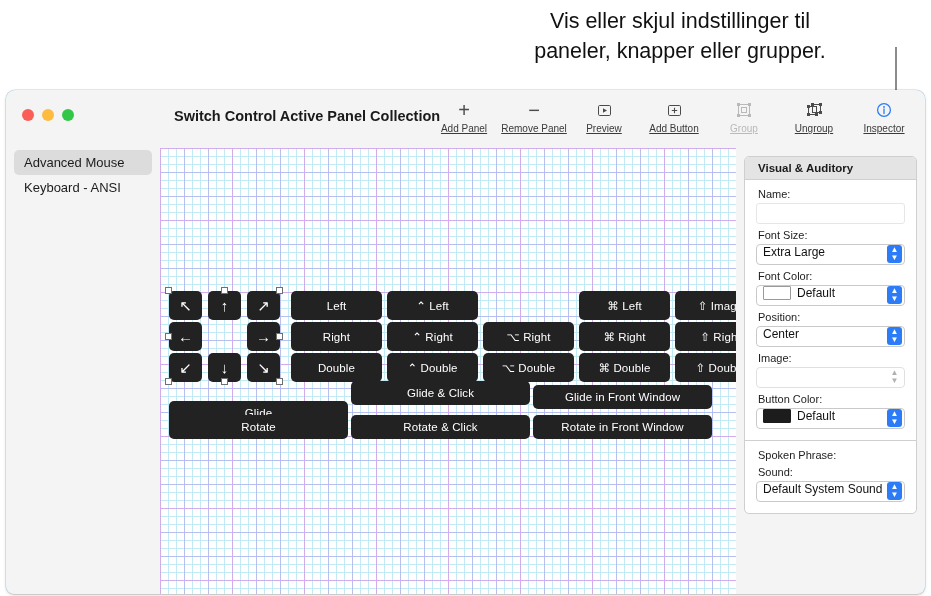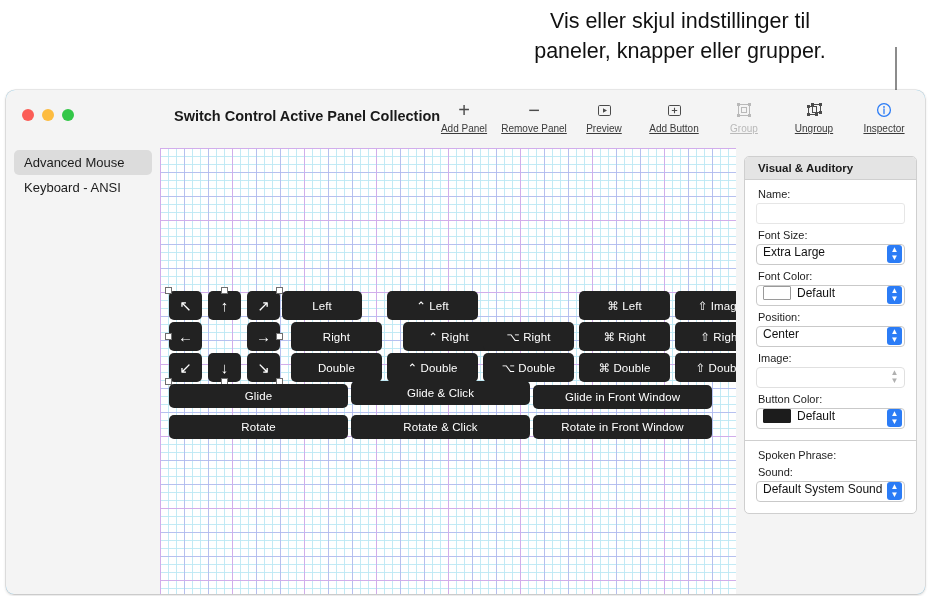--- a/index.html
+++ b/index.html
@@ -438,37 +438,37 @@
 
       <div class="handle" style="left:5px;   top:139px;"></div>
       <div class="handle" style="left:60.5px;top:139px;"></div>
       <div class="handle" style="left:116px; top:139px;"></div>
       <div class="handle" style="left:5px;   top:184.5px;"></div>
       <div class="handle" style="left:116px; top:184.5px;"></div>
       <div class="handle" style="left:5px;   top:230px;"></div>
       <div class="handle" style="left:60.5px;top:230px;"></div>
       <div class="handle" style="left:116px; top:230px;"></div>
 
-      <div class="pbtn" style="left:122px; top:143px; width:80px; height:29px;text-align:center;">
+      <div class="pbtn" style="left:131px; top:143px; width:91px; height:29px;text-align:center;">
           <span>Left</span>
         </div>
       <div class="pbtn" style="left:227px; top:143px; width:91px; height:29px;">
           <span>⌃ Left</span>
         </div>
       <div class="pbtn" style="left:419px; top:143px; width:91px; height:29px;">
           <span>⌘ Left</span>
         </div>
       <div class="pbtn" style="left:515px; top:143px; width:91px; height:29px;">
           <span>⇧ Image</span>
         </div>
 
       <div class="pbtn" style="left:131px; top:174px; width:91px; height:29px;">
           <span>Right</span>
         </div>
-      <div class="pbtn" style="left:243px; top:174px; width:91px; height:29px;">
+      <div class="pbtn" style="left:227px; top:174px; width:91px; height:29px;">
           <span>⌃ Right</span>
         </div>
       <div class="pbtn" style="left:323px; top:174px; width:91px; height:29px;">
           <span>⌥ Right</span>
         </div>
       <div class="pbtn" style="left:419px; top:174px; width:91px; height:29px;">
           <span>⌘ Right</span>
         </div>
       <div class="pbtn" style="left:515px; top:174px; width:91px; height:29px;">
           <span>⇧ Right</span>
@@ -483,21 +483,21 @@
       <div class="pbtn" style="left:323px; top:205px; width:91px; height:29px;">
           <span>⌥ Double</span>
         </div>
       <div class="pbtn" style="left:419px; top:205px; width:91px; height:29px;">
           <span>⌘ Double</span>
         </div>
       <div class="pbtn" style="left:515px; top:205px; width:91px; height:29px;">
           <span>⇧ Double</span>
         </div>
 
-      <div class="pbtn" style="left:9px;   top:236px; width:179px; height:24px;">
+      <div class="pbtn" style="left:9px;   top:253px; width:179px; height:24px;">
           <span>Glide</span>
         </div>
       <div class="pbtn" style="left:191px; top:233px; width:179px; height:24px;">
           <span>Glide &amp; Click</span>
         </div>
       <div class="pbtn" style="left:373px; top:237px; width:179px; height:24px;">
           <span>Glide in Front Window</span>
         </div>
 
       <div class="pbtn" style="left:9px;   top:267px; width:179px; height:24px;">

